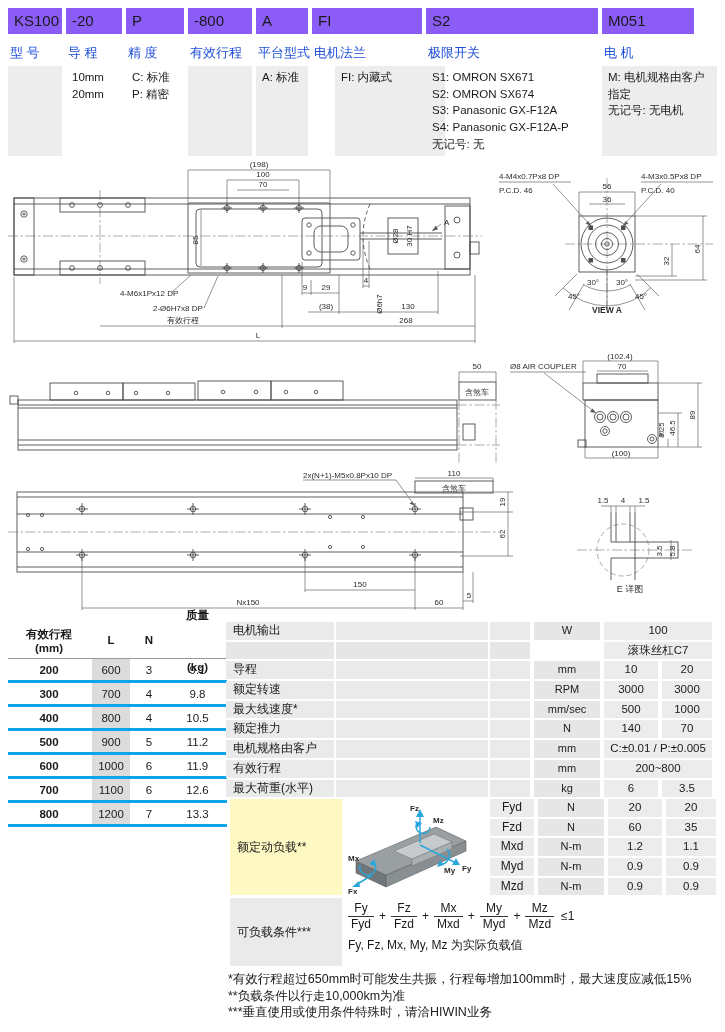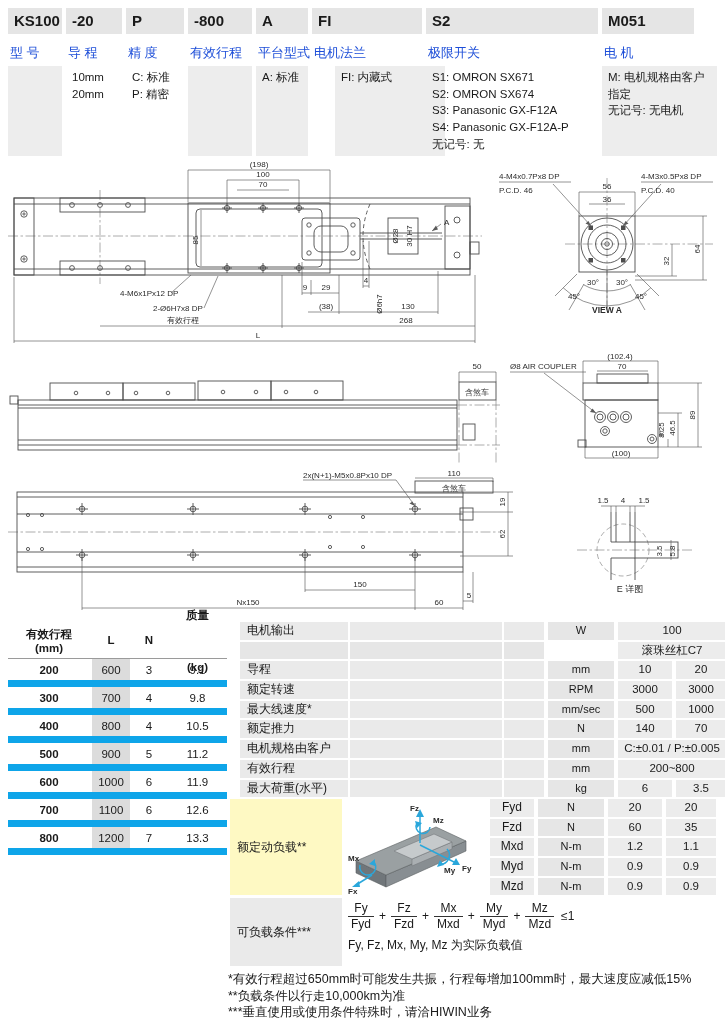--- a/index.html
+++ b/index.html
@@ -1,45 +1,45 @@
 <!DOCTYPE html>
 <html><head>
 <meta charset="utf-8">
 <style>
   html,body{margin:0;padding:0;background:#fff;}
   .page{position:relative;width:725px;height:1032px;background:#fff;overflow:hidden;
         font-family:"Liberation Sans",sans-serif;color:#1a1a1a;}
   
-  .oc-code{position:absolute;top:8px;height:26px;background:#e5e5e5;font-weight:bold;
+  .oc-code{position:absolute;top:8px;height:26px;background:#8b5cf6;font-weight:normal;
            font-size:15px;line-height:26px;padding-left:6px;box-sizing:border-box;}
   .oc-label{position:absolute;top:44px;font-size:13px;color:#1d4ed8;}
   .oc-detail{position:absolute;top:66px;height:90px;font-size:11.5px;line-height:1.45;
              padding:3px 0 0 6px;box-sizing:border-box;}
   .oc-gray{background:#ededed;}
   
   svg{position:absolute;overflow:visible;}
   .ln *{stroke:#4d4d4d;fill:none;stroke-width:.9;}
   .fl{fill:#4d4d4d;stroke:none;}
   .cl{stroke:#808080;stroke-width:.65;stroke-dasharray:10 2.5 2.5 2.5;fill:none;}
   .dim line,.dim path{stroke:#5a5a5a;stroke-width:.65;fill:none;}
   .dim polygon{fill:#5a5a5a;stroke:none;}
   svg text{font-family:"Liberation Sans",sans-serif;font-size:8px;fill:#2b2b2b;}
   .tm{text-anchor:middle;}
   .cap{font-size:8.5px;font-weight:bold;}
   
   .stable{position:absolute;left:8px;top:622px;width:219px;}
-  .srow{display:flex;gap:2px;height:21px;border-bottom:7px solid #0ea5e9;}
+  .srow{display:flex;gap:2px;height:21px;border-bottom:3px solid #0ea5e9;}
   .srow.shead{height:36px;border-bottom:1px solid #9a9a9a;font-weight:bold;font-size:12px;}
   .srow>div{display:flex;flex-direction:column;align-items:center;justify-content:center;
             height:100%;font-size:11.5px;}
   .sc1{width:82px;} .sc2{width:38px;} .sc3{width:34px;} .sc4{width:59px;gap:38px;}
   .bold{font-weight:bold;font-size:12px;}
   .lgray{background:#dcdcdc;}
   
-  .specgrid{position:absolute;left:240px;top:622px;width:400px;display:grid;
+  .specgrid{position:absolute;left:226px;top:622px;width:400px;display:grid;
             grid-template-columns:304px 66px 54px 50px;column-gap:4px;
             grid-auto-rows:17.7px;row-gap:2px;font-size:12px;}
   .sl{background:#eaeaea;padding-left:7px;line-height:17.7px;white-space:nowrap;}
   .su{background:#e6e6e6;text-align:center;line-height:17.7px;font-size:11px;}
   .sv{background:#ececec;text-align:center;line-height:17.7px;font-size:11.5px;}
   .span2{grid-column:3/5;}
   .vsep{position:absolute;top:0;width:2px;height:176px;background:#fff;}
   .loadgrid{position:absolute;left:230px;top:799px;width:486px;display:grid;
             grid-template-columns:112px 140px 44px 66px 54px 50px;column-gap:4px;
             grid-auto-rows:17.7px;row-gap:2px;font-size:11.5px;}

